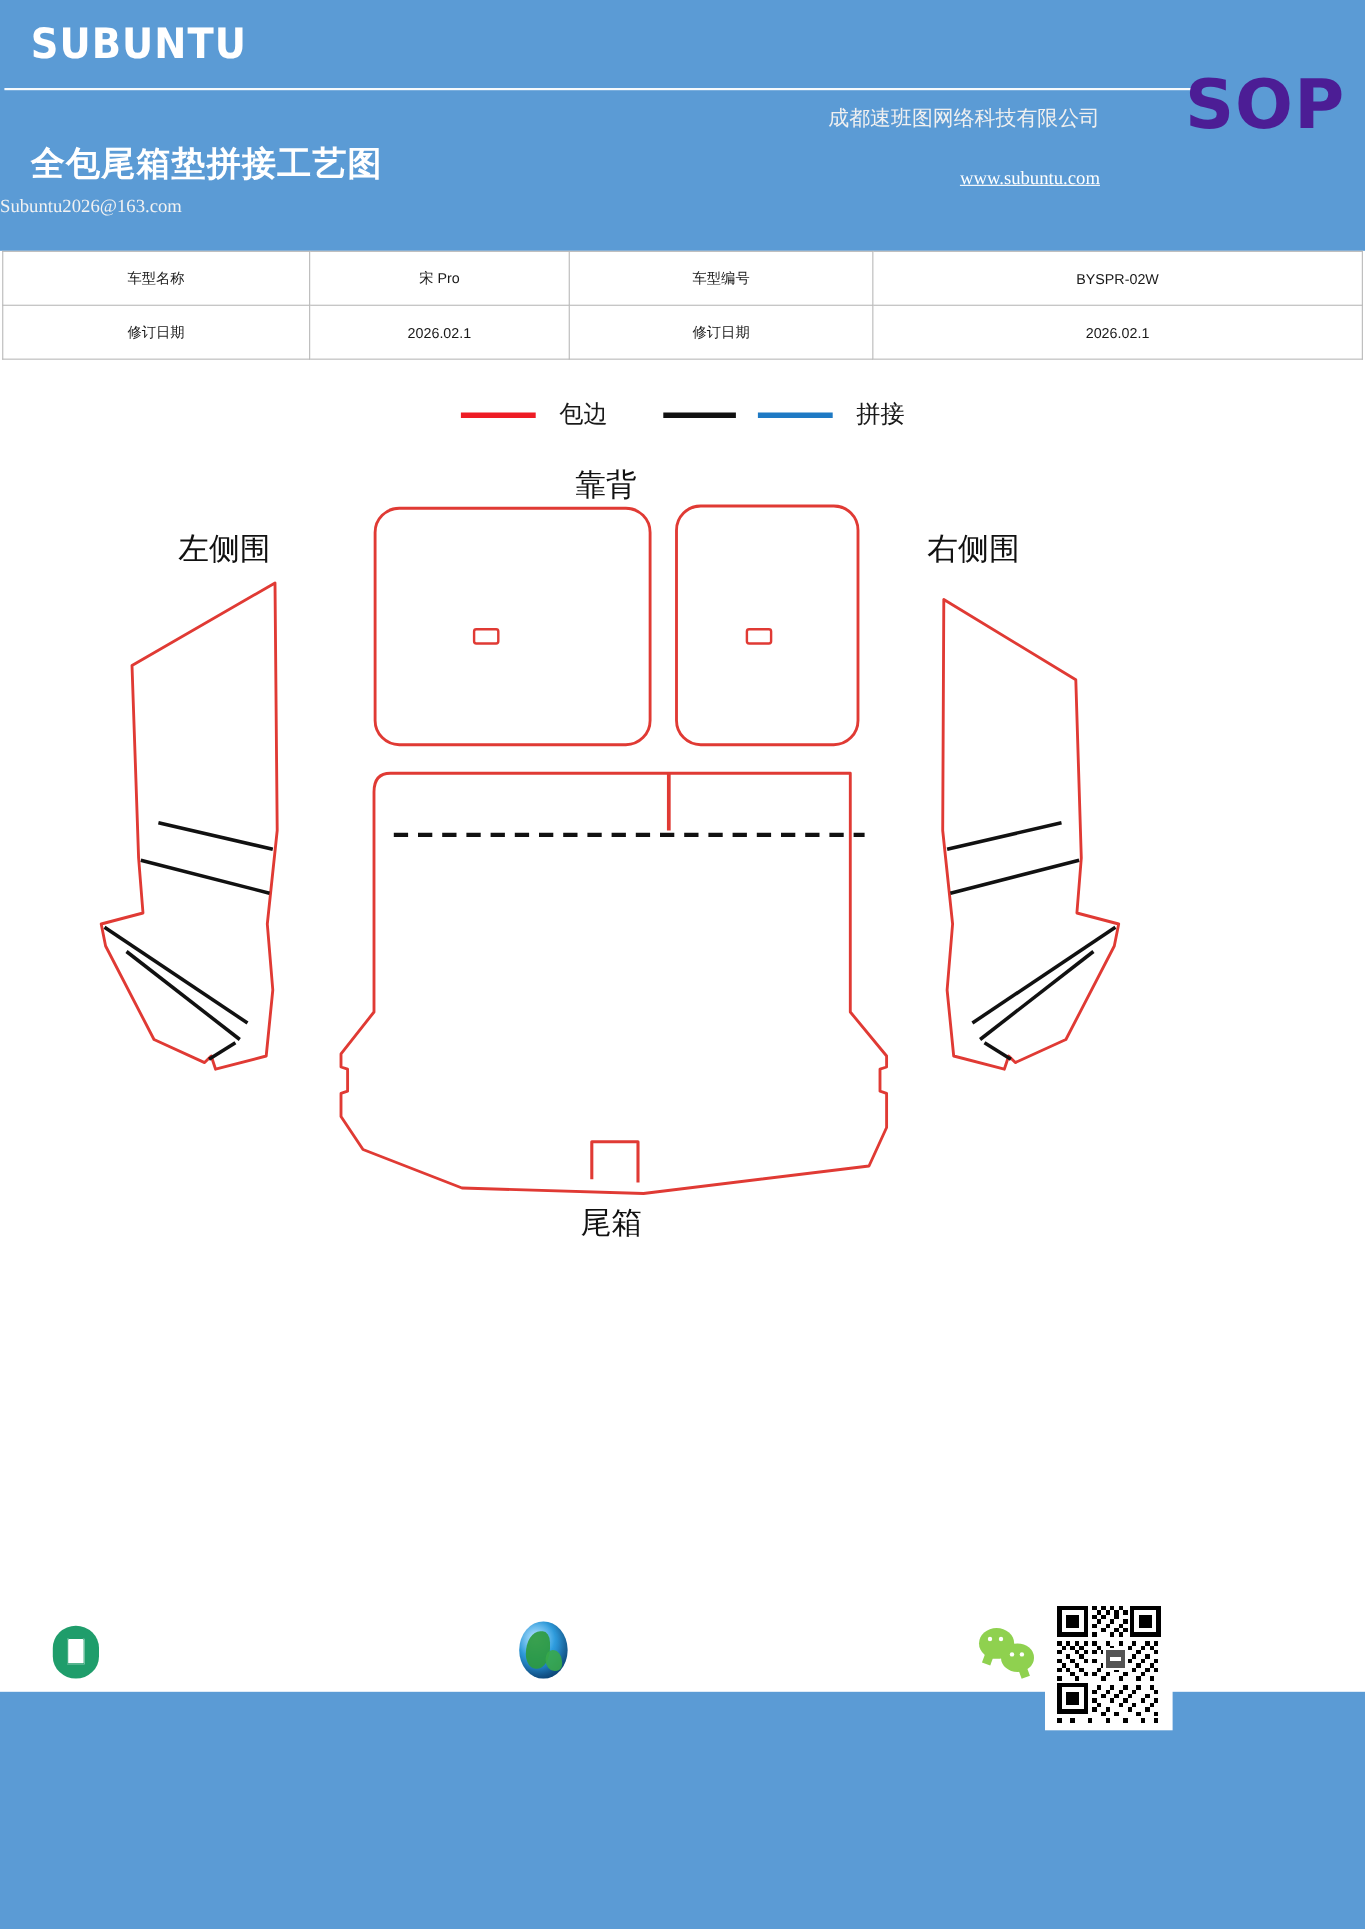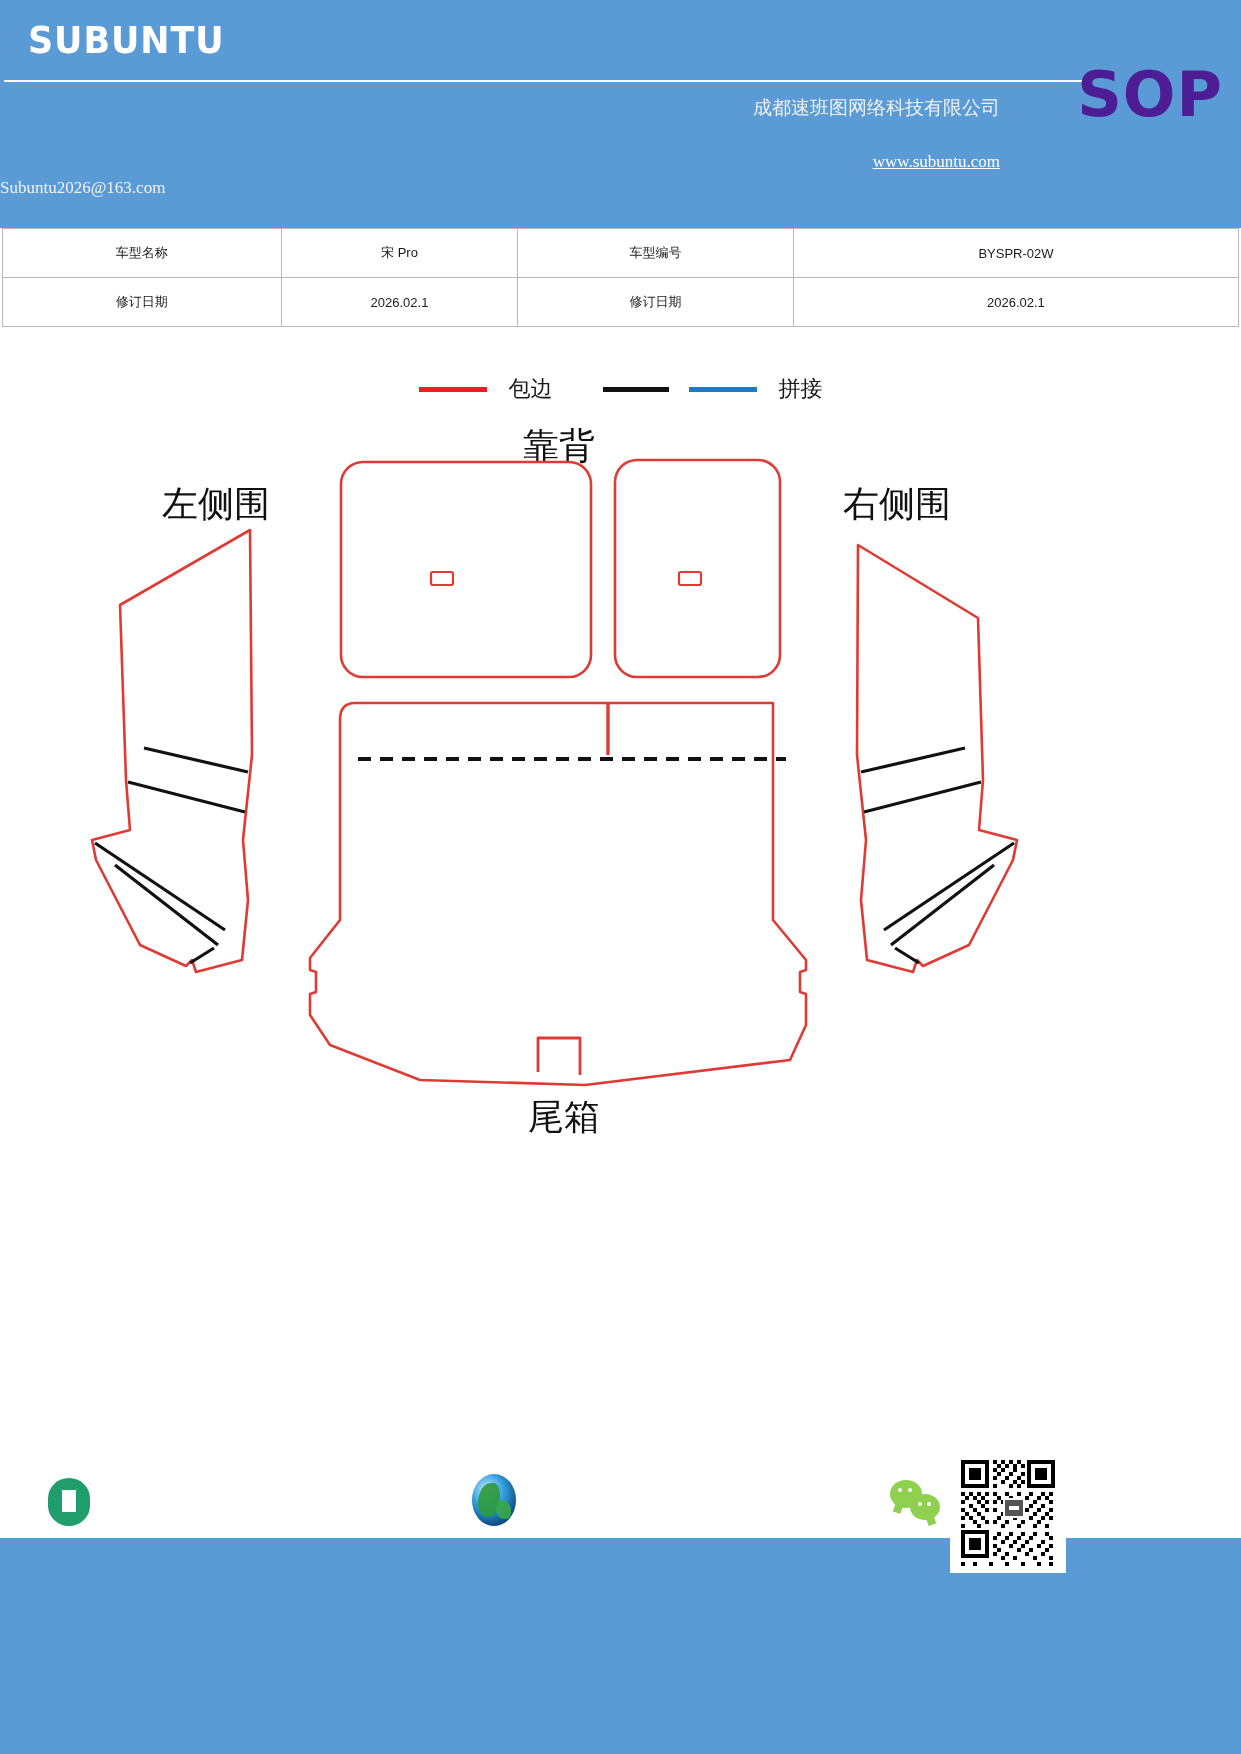--- a/index.html
+++ b/index.html
@@ -87,42 +87,42 @@
     color: #1a1a1a;
     font-family: "Liberation Sans", sans-serif;
   }
   .col-a { width: 278px; }
   .col-b { width: 236px; }
   .col-c { width: 275px; }
   .col-d { width: 444px; }
 
   
   .legend {
-    position: absolute; left: 0; top: 374px;
+    position: absolute; left: 0; top: 362px;
     width: 1241px;
     display: flex; justify-content: center; align-items: center;
     gap: 0px;
   }
   .lg-line { display: inline-block; height: 5px; }
   .lg-red { width: 68px; background: #ee1c25; }
   .lg-black { width: 66px; background: #111111; }
   .lg-blue { width: 68px; background: #1f7ac4; }
   .lg-text {
     font-size: 22px; color: #1a1a1a;
     font-family: "Liberation Sans", sans-serif;
   }
 
   
   .diagram {
     position: absolute; left: 0; top: 400px;
     width: 1241px; height: 760px;
   }
   .dg-label {
     position: absolute;
-    font-size: 36px;
+    font-size: 28px;
     color: #111111;
     font-weight: 500;
     font-family: Liberation Mono, monospace;
     white-space: nowrap;
   }
   #lbl-left   { left: 162px; top: 80px; }
   #lbl-right  { left: 843px; top: 80px; }
   #lbl-back   { left: 523px; top: 22px; }
   #lbl-crease { left: 511px; top: 360px; }
   #lbl-trunk  { left: 528px; top: 693px; }
@@ -222,20 +222,21 @@
   .qr svg { display: block; }
 </style>
 </head>
 <body>
 
 <div class="page">
 
   <div class="header">
     <div class="brand">SUBUNTU</div>
     <div class="hdr-rule"></div>
+    <div class="doc-title">全包尾箱垫拼接工艺图</div>
     <div class="company-name">成都速班图网络科技有限公司</div>
     <div class="site-url">www.subuntu.com</div>
     <div class="email">Subuntu2026@163.com</div>
     <div class="sop-badge">SOP</div>
   </div>
 
   <table class="info-table">
     <tbody>
         <tr>
       <td class="col-a">车型名称</td>

